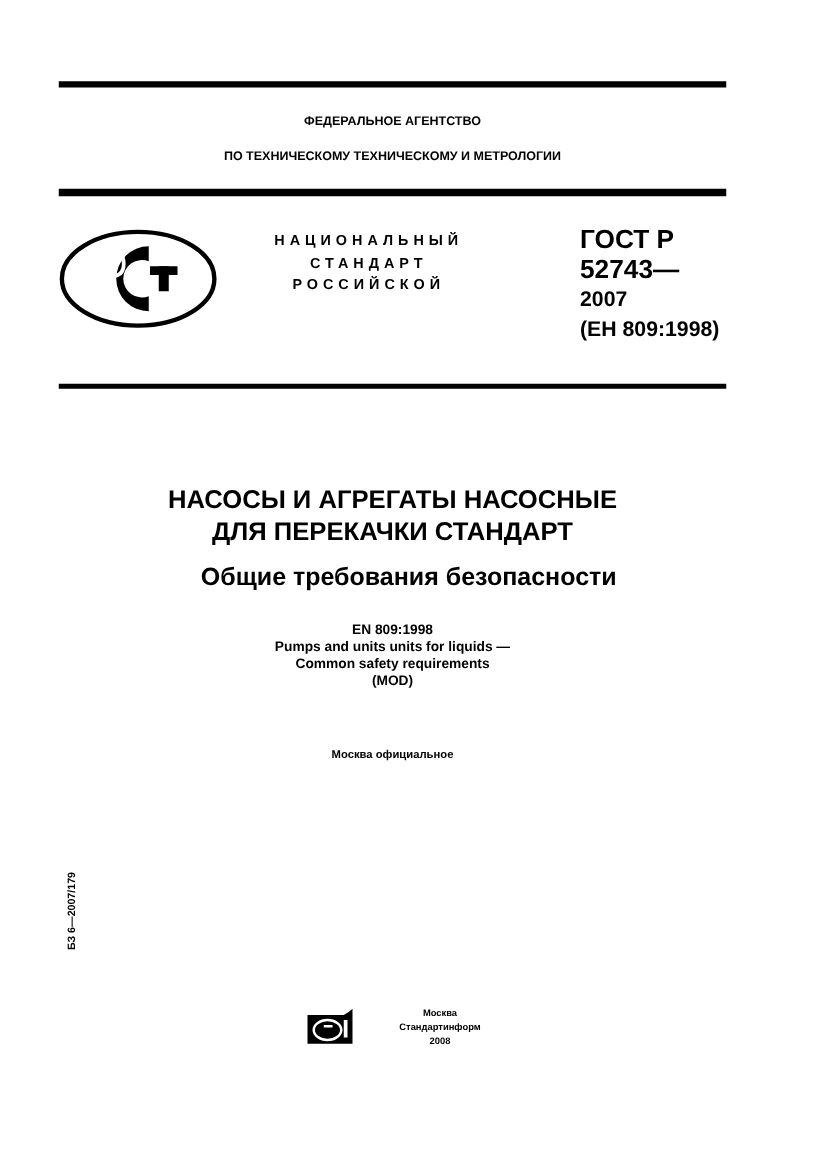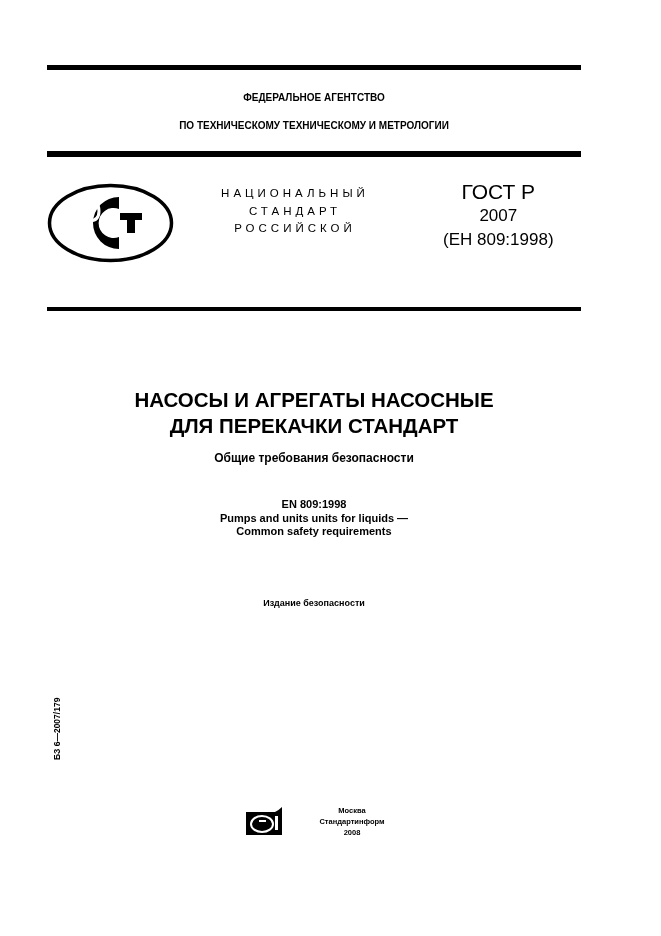--- a/index.html
+++ b/index.html
@@ -5,28 +5,28 @@
   html, body { margin: 0; padding: 0; background: #ffffff; }
   body {
     width: 661px; height: 936px; position: relative; overflow: hidden;
     font-family: "Liberation Sans", sans-serif; color: #000;
   }
   .rule { position: absolute; left: 47px; width: 534px; background: #000; }
   .abs { position: absolute; }
   .center { text-align: center; font-weight: bold; }
   .agency1 { top: 92px; left: 47px; width: 534px; font-size: 10px; }
   .agency2 { top: 120px; left: 47px; width: 534px; font-size: 10px; }
-  .natl { left: 205px; width: 180px; top: 185px; font-size: 11.5px; letter-spacing: 4px; line-height: 17.5px; text-align: center; font-weight: normal; }
-  .gost { left: 443px; top: 180px; font-weight: normal; text-align: center; }
+  .natl { left: 205px; width: 180px; top: 185px; font-size: 11.5px; letter-spacing: 4px; line-height: 17.5px; text-align: center; font-weight: bold; }
+  .gost { left: 464px; top: 180px; font-weight: bold; }
   .gost .l1 { font-size: 21px; line-height: 24px; }
   .gost .l2 { font-size: 21px; line-height: 24px; }
   .gost .l3 { font-size: 17px; line-height: 24px; }
   .gost .l4 { font-size: 17px; line-height: 24px; }
   .title { top: 370px; left: 47px; width: 534px; font-size: 20.5px; line-height: 26px; margin-top: 17px; }
-  .subtitle { top: 451px; left: 47px; width: 534px; font-size: 12px; }
+  .subtitle { top: 451px; left: 60px; width: 534px; font-size: 20px; }
   .en { top: 498px; left: 47px; width: 534px; font-size: 11px; line-height: 13.5px; }
   .official { top: 598px; left: 47px; width: 534px; font-size: 9px; }
   .side { left: 52px; top: 760px; font-size: 8.5px; font-weight: bold; transform-origin: 0 0; transform: rotate(-90deg); white-space: nowrap; }
   .pub { left: 312px; top: 805px; width: 80px; font-size: 7.5px; line-height: 11px; font-weight: bold; text-align: center; }
 </style>
 </head>
 <body>
 
 <div class="rule" style="top:65px;height:5px;"></div>
 
@@ -50,40 +50,42 @@
 </div>
 
 <div class="abs natl">
   <div>НАЦИОНАЛЬНЫЙ</div>
   <div>СТАНДАРТ</div>
   <div>РОССИЙСКОЙ</div>
 </div>
 
 <div class="abs gost">
   <div class="l1">ГОСТ Р</div>
+  <div class="l2">52743—</div>
   <div class="l3">2007</div>
   <div class="l4">(ЕН 809:1998)</div>
 </div>
 
 <div class="rule" style="top:307px;height:4px;"></div>
 
 <div class="abs center title">
   <div>НАСОСЫ И АГРЕГАТЫ НАСОСНЫЕ</div>
   <div>ДЛЯ ПЕРЕКАЧКИ СТАНДАРТ</div>
 </div>
 
 <div class="abs center subtitle">Общие требования безопасности</div>
 
 <div class="abs center en">
   <div>EN 809:1998</div>
   <div>Pumps and units units for liquids —</div>
   <div>Common safety requirements</div>
+  <div>(MOD)</div>
 </div>
 
-<div class="abs center official">Издание безопасности</div>
+<div class="abs center official">Москва официальное</div>
 
 <div class="abs side">БЗ 6—2007/179</div>
 
 <div class="abs" style="left:245px;top:806px;">
   <svg width="38" height="30" viewBox="0 0 38 30">
     <path d="M1 6 L30 6 Q34 4 37 1 L37 29 L1 29 Z" fill="#000"></path>
     <ellipse cx="17" cy="18" rx="11" ry="8" fill="none" stroke="#fff" stroke-width="2"></ellipse>
     <rect x="14" y="14" width="7" height="2" fill="#fff"></rect>
     <rect x="30" y="10" width="3" height="14" fill="#fff"></rect>
   </svg>

